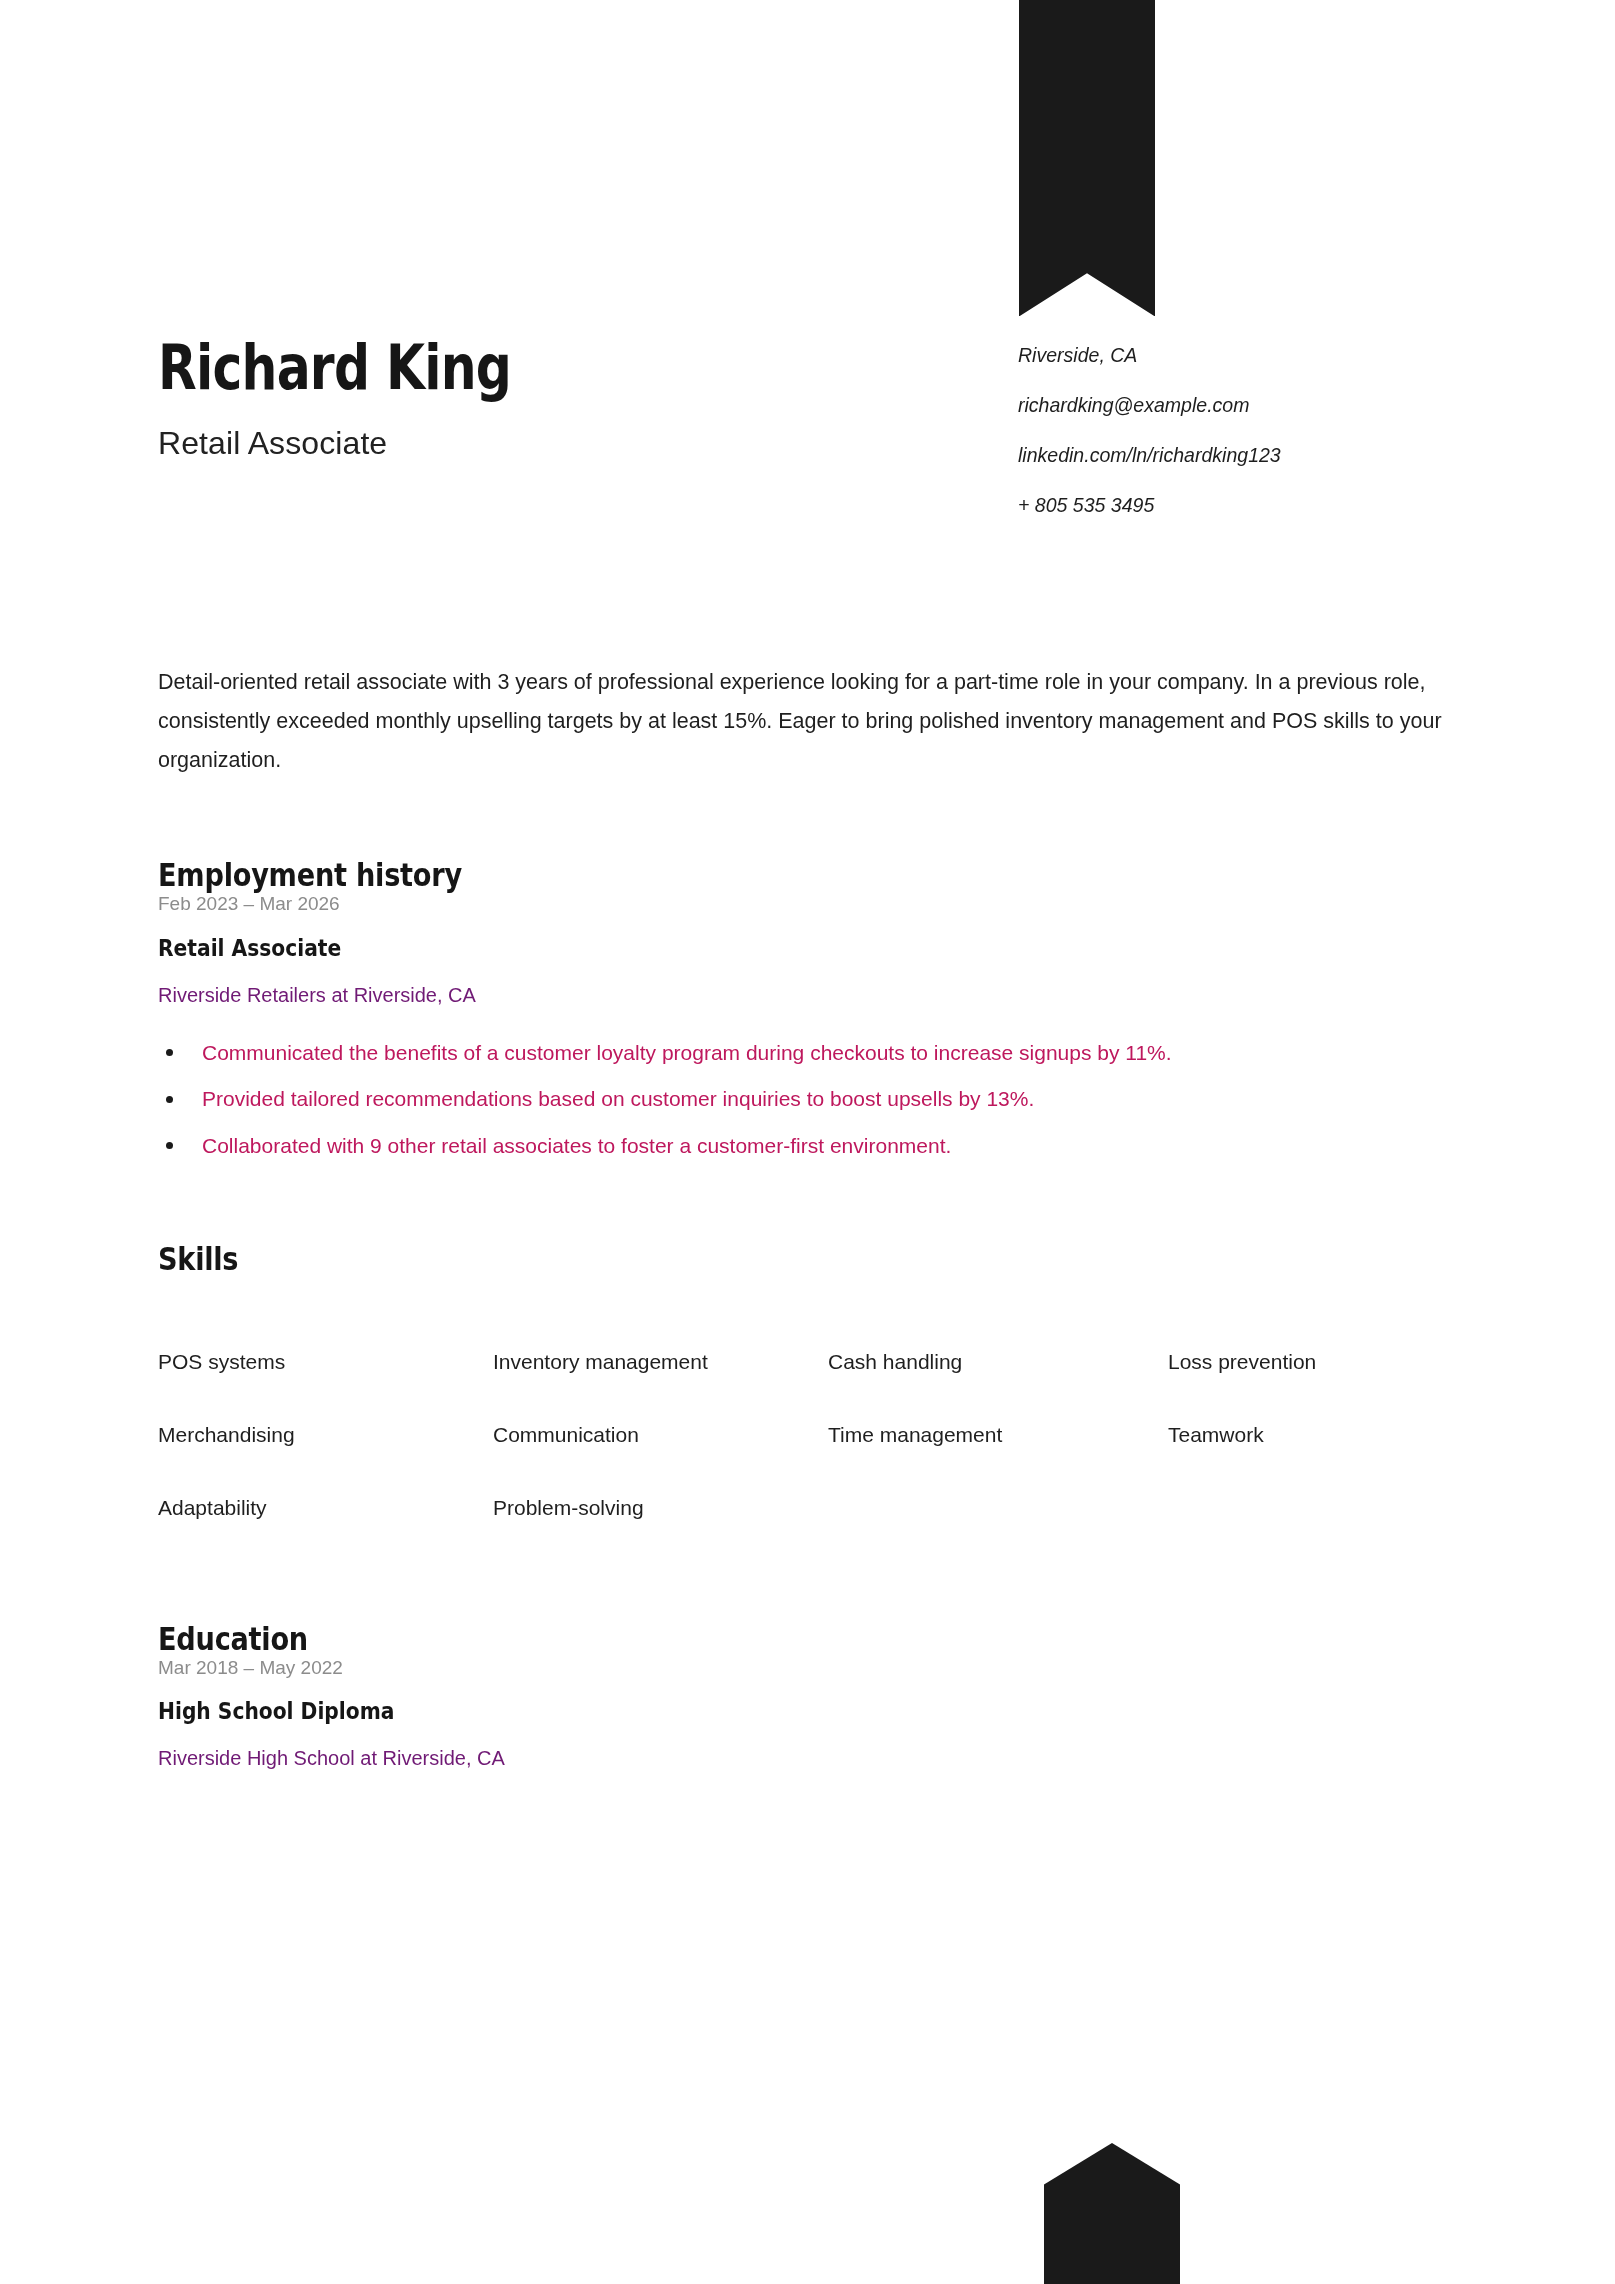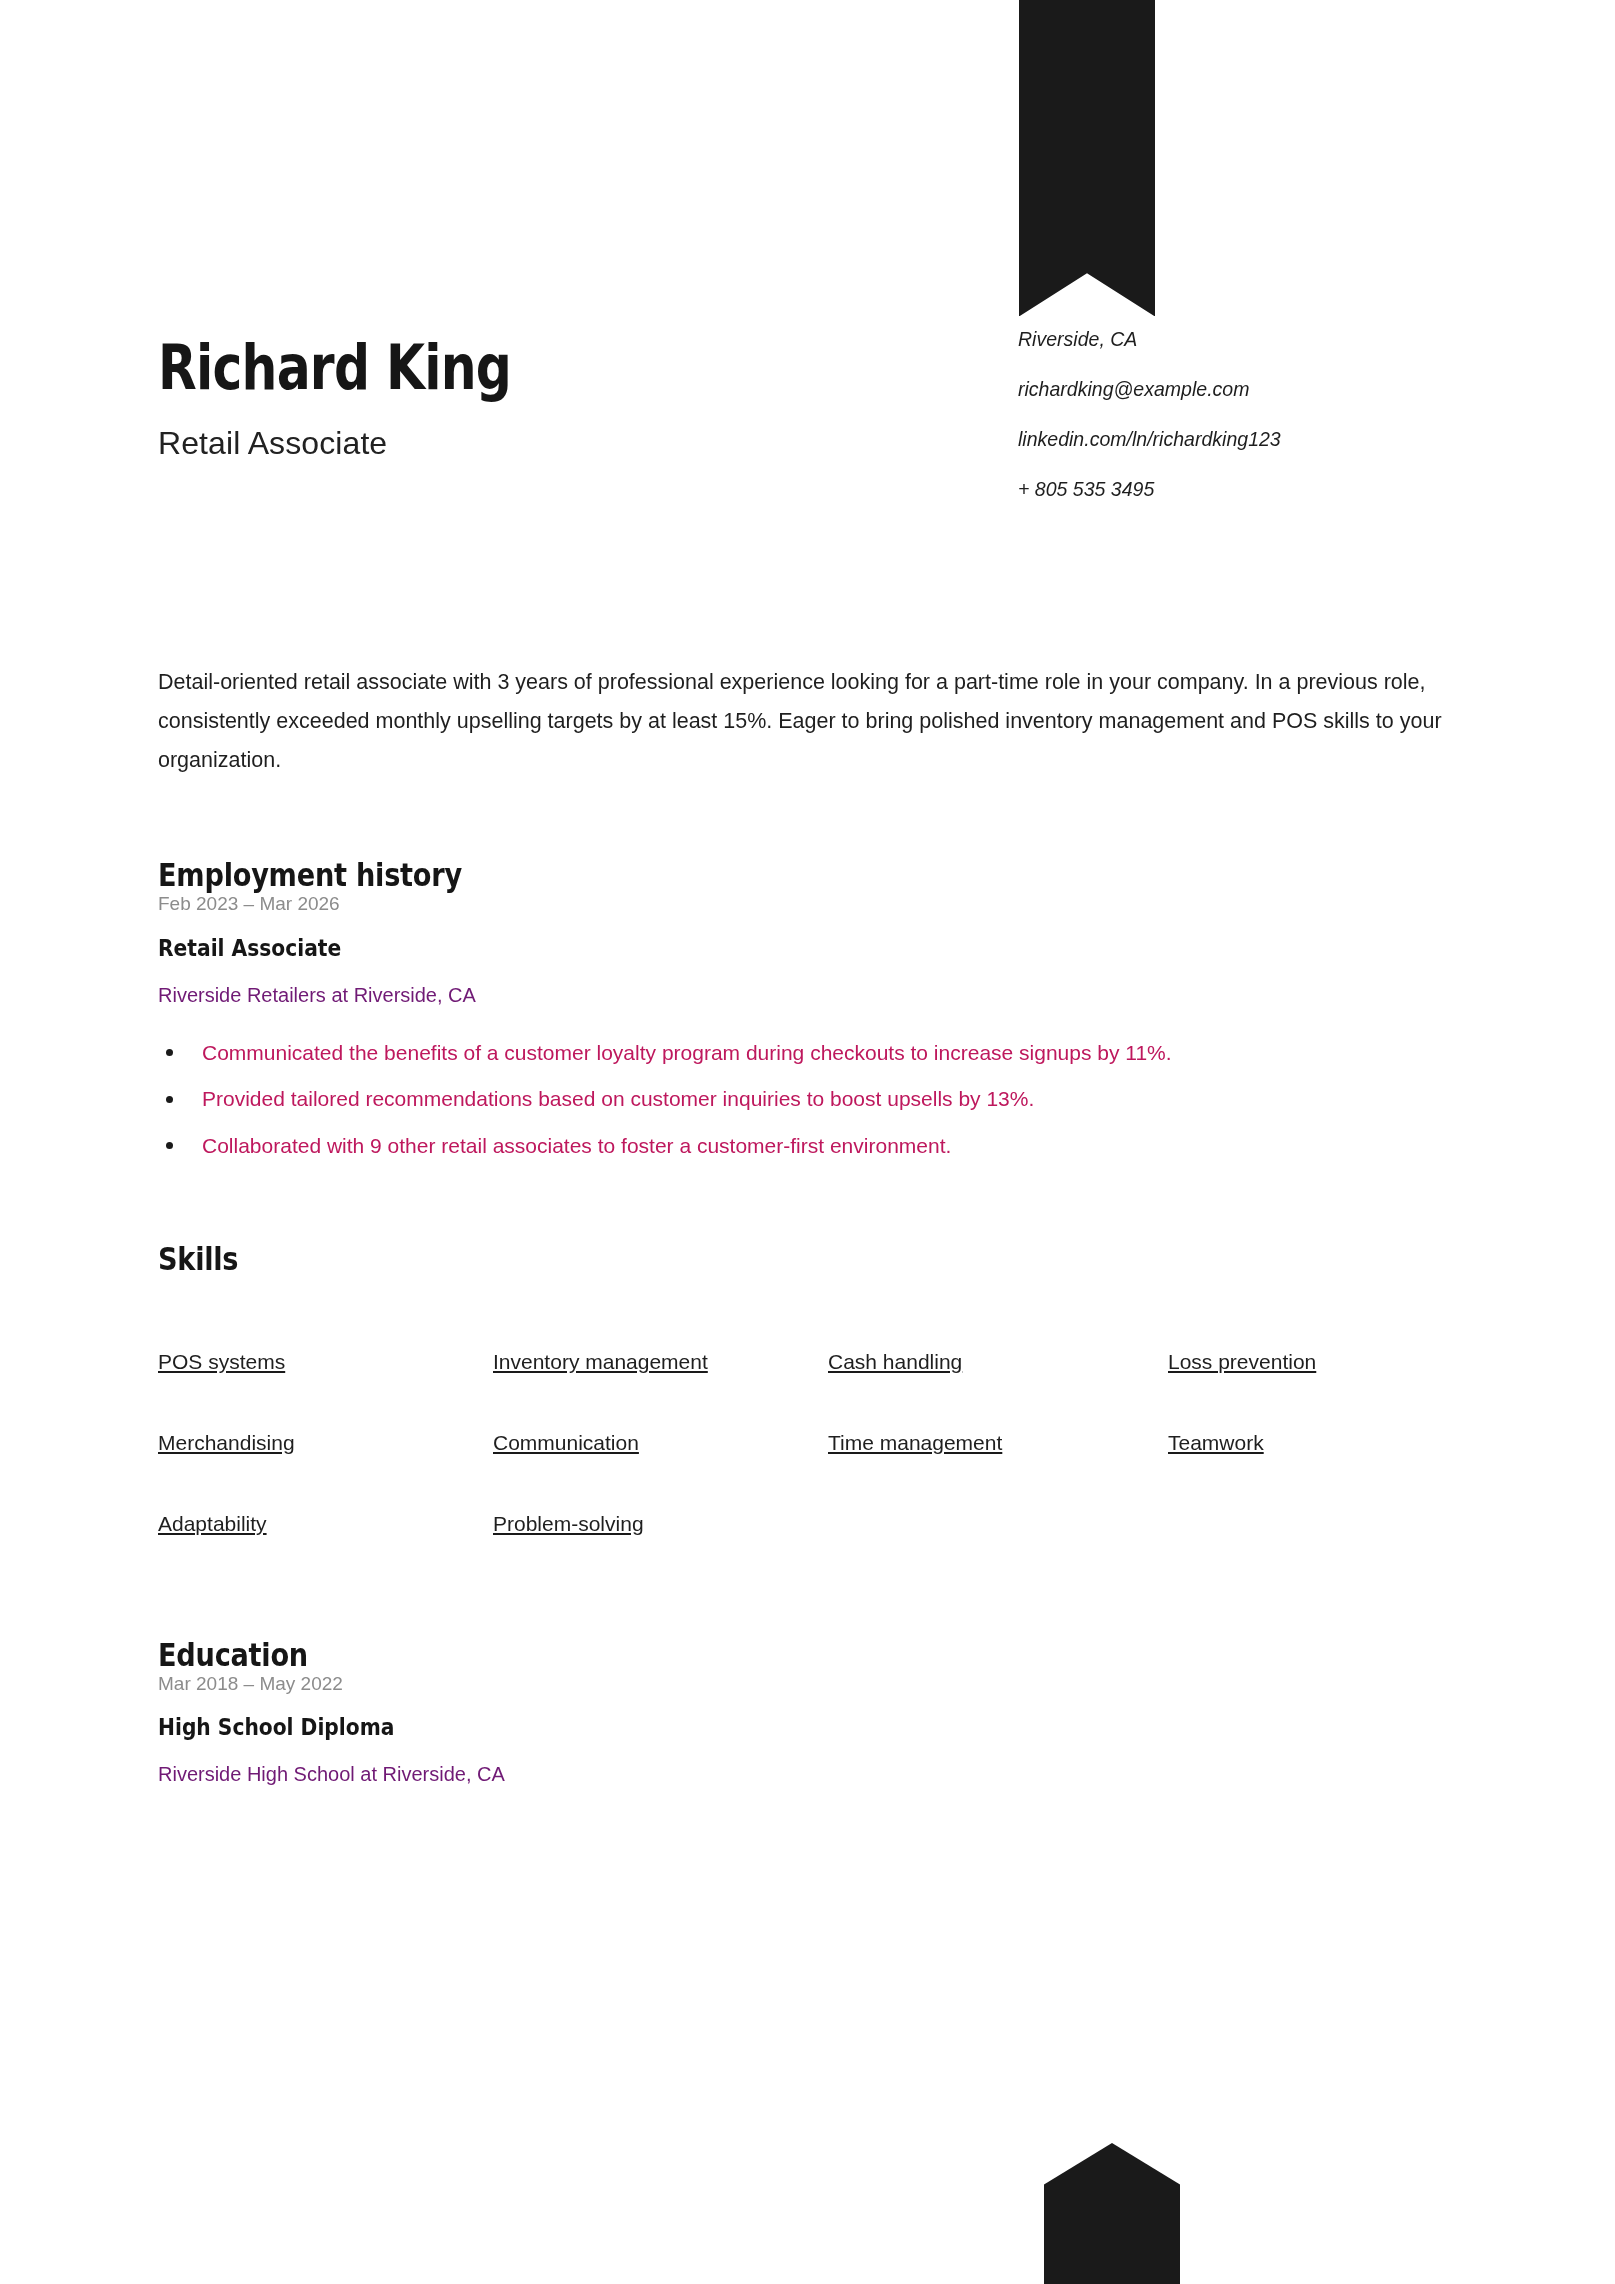--- a/index.html
+++ b/index.html
@@ -69,21 +69,21 @@
     font-size: 32px;
     line-height: 1.2;
     color: #222222;
     margin: 25px 0 0 0;
     letter-spacing: 0.1px;
   }
 
   .contact {
     position: absolute;
     left: 860px;
-    top: 328px;
+    top: 344px;
     width: 430px;
   }
   .contact-line {
     font-family: "Liberation Sans", sans-serif;
     font-style: italic;
     font-size: 21px;
     line-height: 1.0;
     color: #1e1e1e;
     margin-bottom: 29px;
     white-space: nowrap;
@@ -160,22 +160,21 @@
     height: 7.2px;
     border-radius: 50%;
     background: #1a1a1a;
   }
 
   
   .skills-grid {
     margin-top: 47px;
     display: grid;
     grid-template-columns: 335px 335px 340px 293px;
-    row-gap: 8px;
-    text-decoration: underline;
+    row-gap: 0;
   }
   .skill-item {
     font-size: 21px;
     color: #1f1f1f;
     line-height: 1.0;
     height: 73px;
     display: flex;
     align-items: center;
   }
 </style>

